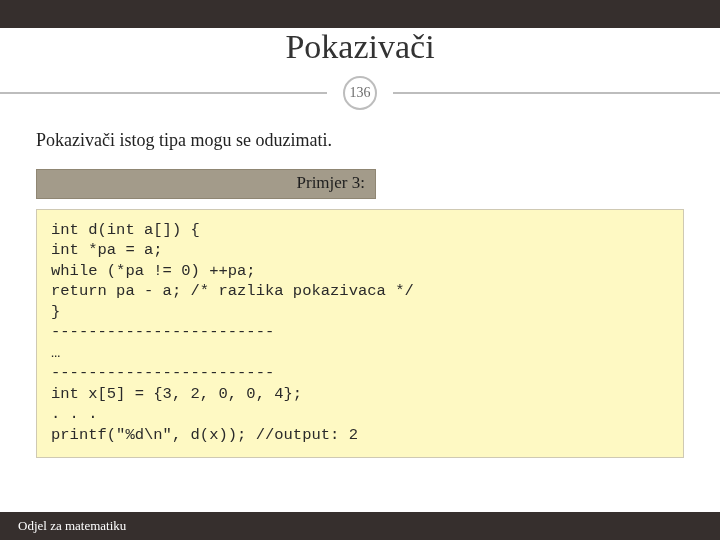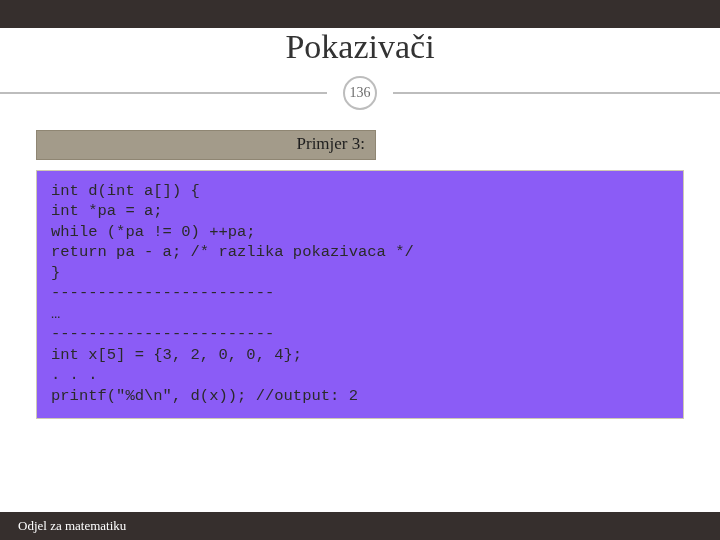--- a/index.html
+++ b/index.html
@@ -49,21 +49,21 @@
     width: 340px;
     background: #a39b8a;
     border: 1px solid #8f8673;
     color: #1e1e1e;
     font-size: 17px;
     padding: 3px 10px 5px 10px;
     margin-bottom: 10px;
     text-align: right;
   }
   .code-box {
-    background: #8b5cf6;
+    background: #fef9c3;
     border: 1px solid #cfc9b3;
     padding: 10px 14px 12px 14px;
     font-family: "Courier New", Courier, monospace;
     font-size: 15.5px;
     line-height: 1.32;
     color: #2a2a2a;
     white-space: pre;
   }
   .footer {
     position: absolute;
@@ -79,20 +79,21 @@
 <div class="slide">
   <div class="title-wrap">
     <h1 class="title">Pokazivači</h1>
   </div>
   <div class="rule-row">
     <div class="rule-line"></div>
     <div class="badge">136</div>
     <div class="rule-line"></div>
   </div>
   <div class="content">
+    <p class="subtitle">Pokazivači istog tipa mogu se oduzimati.</p>
     <div class="label-box">Primjer 3:</div>
     <div class="code-box">int d(int a[]) {
 int *pa = a;
 while (*pa != 0) ++pa;
 return pa - a; /* razlika pokazivaca */
 }
 ------------------------
 …
 ------------------------
 int x[5] = {3, 2, 0, 0, 4};

